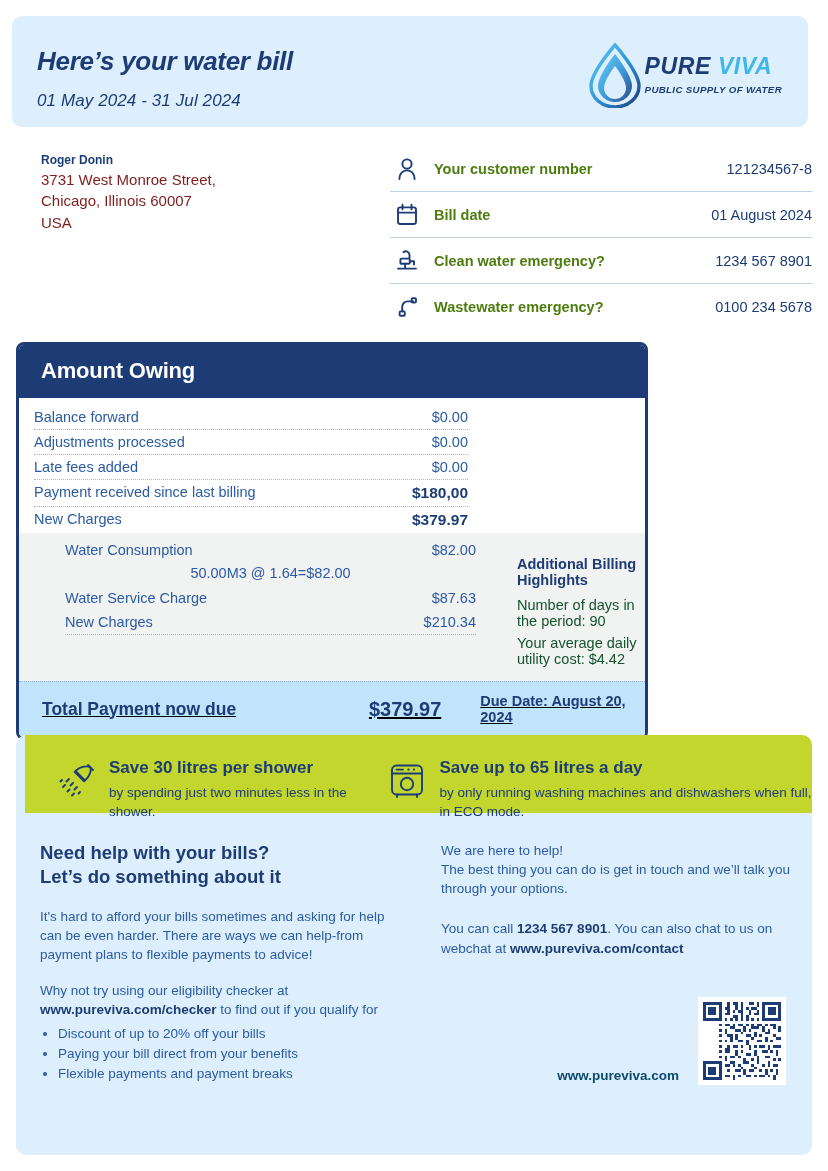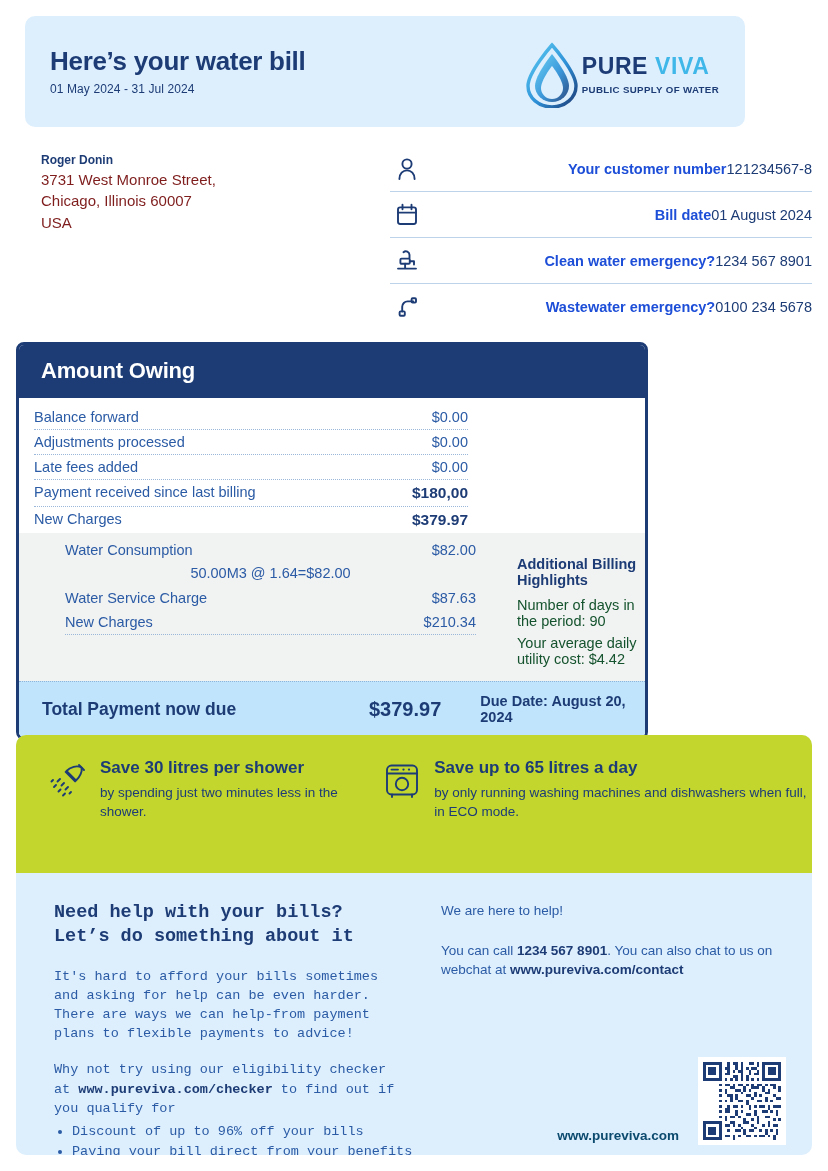--- a/index.html
+++ b/index.html
@@ -18,40 +18,41 @@
     width: 828px;
     height: 1171px;
     background: #ffffff;
     padding: 0;
     overflow: hidden;
   }
 
   
   .header-card {
     position: absolute;
-    left: 25px; top: 16px;
-    width: 720px; height: 111px;
+    left: 12px; top: 16px;
+    width: 796px; height: 111px;
     background: #ddeffd;
     border-radius: 10px;
+    font-style: italic;
   }
   .header-left {
     position: absolute;
     left: 25px; top: 31px;
   }
   .header-title {
     font-size: 26px;
     font-weight: bold;
     color: #1d3c76;
     letter-spacing: -0.3px;
     line-height: 1.15;
   }
   .header-period {
-    font-size: 12px;
+    font-size: 17px;
     color: #1d3c76;
-    margin-top: 5px;
+    margin-top: 14px;
     letter-spacing: 0.1px;
   }
 
   
   .logo-wrap {
     position: absolute;
     right: 26px; top: 26px;
     display: flex;
     align-items: center;
   }
@@ -92,24 +93,23 @@
     padding-left: 0;
   }
   .info-row:last-child { border-bottom: none; }
   .info-icon {
     width: 34px; height: 30px;
     flex: 0 0 34px;
     display: flex; align-items: center; justify-content: center;
     color: #1d3c76;
   }
   .info-label {
-    font-size: 14.5px; font-weight: bold; color: #1d4ed8;
+    font-size: 14.5px; font-weight: bold; color: #4d7c0f;
     margin-left: 10px;
     flex: 1 1 auto;
-    text-align: right;
   }
   .info-value {
     font-size: 14.5px; color: #1d3c76;
     text-align: right;
     white-space: nowrap;
   }
 
   
   .amount-card {
     position: absolute;
@@ -179,20 +179,21 @@
   .highlights-line {
     font-size: 14.5px; color: #14532d; margin-bottom: 6px;
   }
 
   .total-band {
     background: #bfe4fb;
     display: flex;
     align-items: center;
     padding: 11px 0 12px 0;
     border-top: 1px dotted #8fb4d9;
+    text-decoration: underline;
   }
   .total-label {
     margin-left: 23px;
     font-size: 17.5px; font-weight: bold; color: #1d3c76;
     width: 318px;
   }
   .total-value {
     font-size: 20px; font-weight: bold; color: #1d3c76;
     width: 122px; text-align: right;
   }
@@ -205,23 +206,24 @@
   .bottom-card {
     position: absolute;
     left: 16px; top: 735px;
     width: 796px; height: 420px;
     border-radius: 10px;
     overflow: hidden;
     background: #ddeffd;
   }
   .tips {
     background: #c2d62e;
-    height: 138px;
+    height: 78px;
     display: flex;
     padding: 0 0 0 0;
+    margin-left: 9px;
   }
   .tip {
     display: flex;
     align-items: flex-start;
     padding-top: 23px;
   }
   .tip-1 { width: 412px; padding-left: 26px; }
   .tip-2 { flex: 1 1 auto; padding-left: 10px; }
   .tip-icon {
     width: 52px; flex: 0 0 52px;
@@ -236,21 +238,21 @@
   .tip-body {
     font-size: 13.5px; color: #1d3c76; margin-top: 6px; line-height: 1.38;
   }
 
   .help {
     display: flex;
     padding: 28px 0 0 0;
     position: relative;
     height: 310px;
   }
-  .help-left { width: 412px; flex: 0 0 412px; padding-left: 38px; font-family: Liberation Mono, monospace; }
+  .help-left { width: 412px; flex: 0 0 412px; padding-left: 24px; }
   .help-right { flex: 1 1 auto; padding-left: 13px; position: relative; }
 
   .help-title {
     font-size: 18.5px; font-weight: bold; color: #1d3c76; line-height: 1.32;
   }
   .help-para {
     font-size: 13.5px; color: #2b5ba5; line-height: 1.42; margin-top: 17px;
     max-width: 352px;
   }
   .help-para b { color: #1d3c76; }
@@ -485,29 +487,30 @@
     </div>
 
     <div class="help">
 
       <div class="help-left">
         <div class="help-title">Need help with your bills?</div>
         <div class="help-title">Let’s do something about it</div>
         <div class="help-para">It's hard to afford your bills sometimes and asking for help can be even harder.  There are ways we can help-from payment plans to flexible payments to advice!</div>
         <div class="help-para"><span>Why not try using our eligibility checker at </span><b>www.pureviva.com/checker</b><span> to find out if you qualify for</span></div>
         <ul class="help-list">
-          <li>Discount of up to 96% off your bills</li>
+          <li>Discount of up to 20% off your bills</li>
           <li>Paying your bill direct from your benefits</li>
           <li>Flexible payments and payment breaks</li>
         </ul>
       </div>
 
       <div class="help-right">
         <div class="rp">
           <span>We are here to help!</span><br>
+          <span>The best thing you can do is get in touch and we’ll talk you through your options.</span>
         </div>
         <div class="rp rp-2"><span>You can call </span><b>1234 567 8901</b><span>. You can also chat to us on webchat at </span><b>www.pureviva.com/contact</b></div>
 
         <div class="footer-url">www.pureviva.com</div>
 
         <div class="qr-box">
           <svg viewBox="0 0 29 29" xmlns="http://www.w3.org/2000/svg" shape-rendering="crispEdges">
             <rect width="29" height="29" fill="#ffffff"></rect>
             <g fill="#1d3c76">
 

